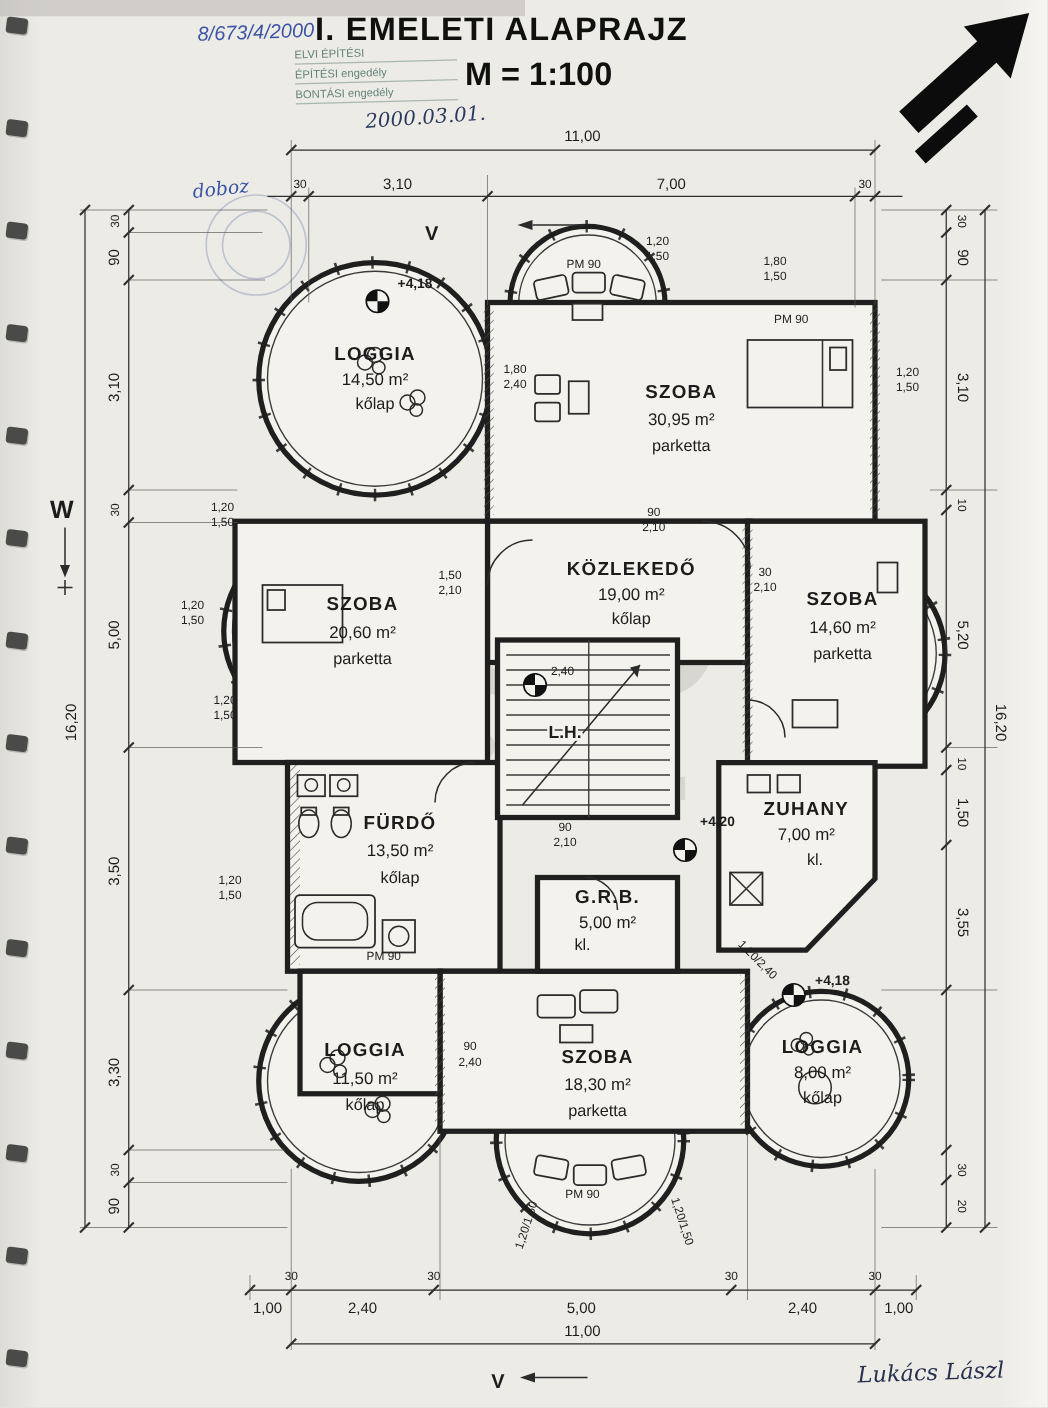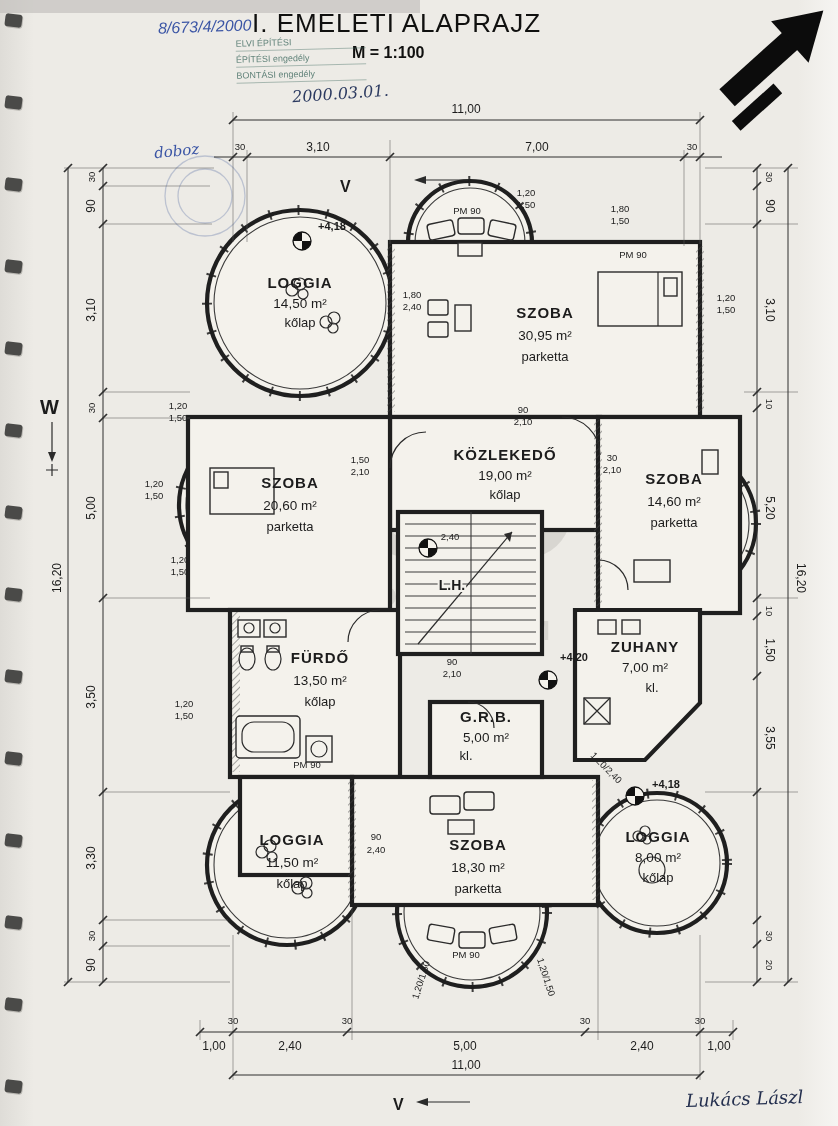--- a/index.html
+++ b/index.html
@@ -4,22 +4,22 @@
 <style>
   html,body{margin:0;padding:0;}
   body{background:#d9d7d3;font-family:"Liberation Sans",sans-serif;}
   #page{position:relative;width:838px;height:1126px;background:#edebe6;overflow:hidden;
         background-image:linear-gradient(90deg,#dedcd7 0,rgba(0,0,0,0) 34px),
                          linear-gradient(270deg,#f6f5f2 0,rgba(0,0,0,0) 40px);}
   .overlay{position:absolute;}
   #scan-top-strip{left:0;top:0;width:420px;height:13px;background:#c3c1bd;opacity:.7;}
   .hole{position:absolute;left:5px;width:17px;height:13px;background:#4a4a48;border-radius:3px;
         transform:rotate(7deg);box-shadow:1px 1px 0 #b9b7b2;}
-  #title{left:252px;top:8px;font-size:26px;font-weight:400;letter-spacing:1px;color:#10100f;}
-  #scale{left:352px;top:44px;font-size:16px;font-weight:700;color:#10100f;}
+  #title{left:252px;top:8px;font-size:26px;font-weight:700;letter-spacing:1px;color:#10100f;}
+  #scale{left:372px;top:44px;font-size:26px;font-weight:700;color:#10100f;}
   #file-number{left:158px;top:18px;font-size:16px;font-style:italic;color:#3b55a5;transform:rotate(-2deg);}
   #stamp-block{left:236px;top:36px;width:130px;transform:rotate(-1.5deg);color:#4a7268;opacity:.85;font-size:9px;line-height:13px;}
   #stamp-block .st-line{border-bottom:1px solid rgba(74,114,104,.5);margin-bottom:2px;white-space:nowrap;}
   #date-handwritten{left:292px;top:84px;font-size:16px;font-style:italic;color:#2c3a60;transform:rotate(-4deg);font-family:"DejaVu Serif",serif;}
   #note-handwritten{left:154px;top:142px;font-size:15px;font-style:italic;color:#3b55a5;transform:rotate(-6deg);font-family:"DejaVu Serif",serif;}
   #signature{left:686px;top:1088px;font-size:18px;font-style:italic;color:#25304f;transform:rotate(-2deg);font-family:"DejaVu Serif",serif;white-space:nowrap;}
   #watermark{left:320px;top:430px;width:280px;text-align:center;color:rgba(90,90,88,.14);pointer-events:none;}
   #watermark .wm-logo{font-size:150px;font-weight:700;line-height:150px;letter-spacing:-8px;}
   #watermark .wm-line{font-size:27px;font-weight:700;letter-spacing:9px;line-height:34px;}
   svg text{font-family:"Liberation Sans",sans-serif;fill:#1c1c1c;}

